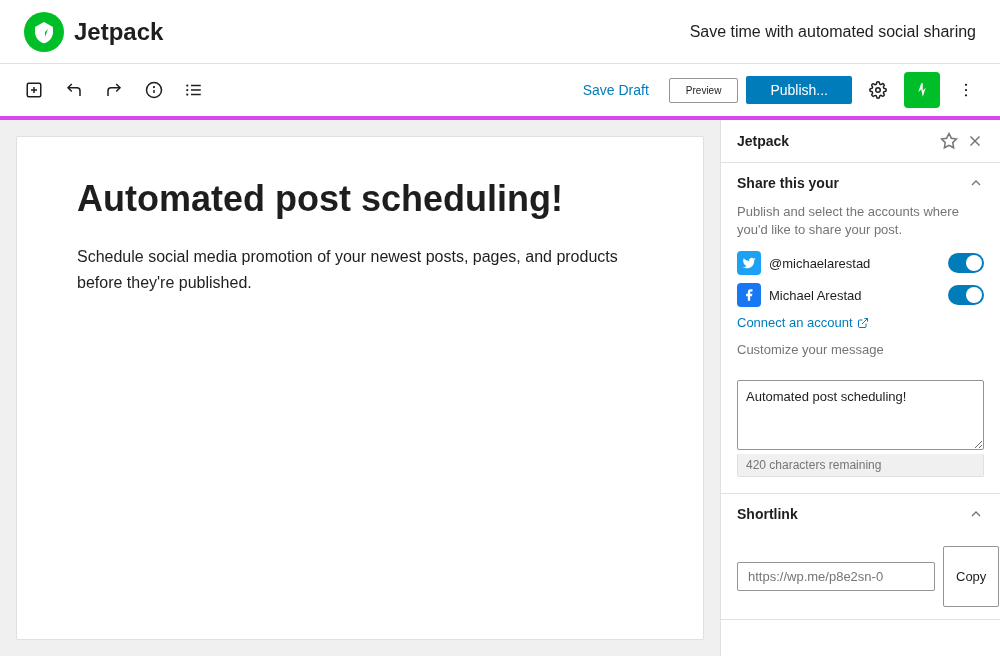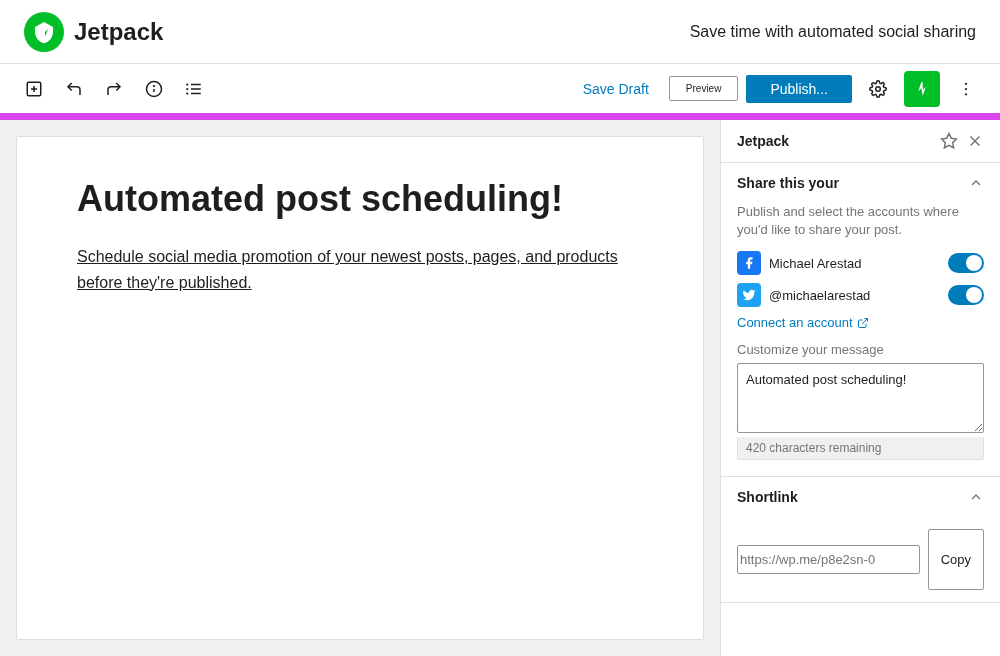--- a/index.html
+++ b/index.html
@@ -27,21 +27,21 @@
     .header-tagline { font-size: 16px; color: #1e1e1e; }
 
     
     .toolbar {
       background: #fff;
       display: flex;
       align-items: center;
       justify-content: space-between;
       padding: 0 16px;
       height: 56px;
-      border-bottom: 7px solid #d946ef;
+      border-bottom: 4px solid #d946ef;
     }
     .toolbar-left { display: flex; align-items: center; gap: 4px; }
     .toolbar-right { display: flex; align-items: center; gap: 8px; }
     .toolbar-btn {
       width: 36px; height: 36px;
       border: none; background: transparent; cursor: pointer;
       border-radius: 4px;
       display: flex; align-items: center; justify-content: center;
       color: #1e1e1e; font-size: 18px;
     }
@@ -82,21 +82,20 @@
       height: calc(656px - 64px - 56px);
     }
     .editor-title {
       font-size: 36px; font-weight: 700;
       color: #1e1e1e; margin-bottom: 24px;
       line-height: 1.2;
     }
     .editor-body {
       font-size: 16px; color: #1e1e1e;
       line-height: 1.6;
-      text-decoration: underline;
     }
 
     
     .sidebar {
       width: 280px;
       background: #fff;
       border-left: 1px solid #e0e0e0;
       overflow-y: auto;
       flex-shrink: 0;
     }
@@ -155,39 +154,39 @@
 
     
     .connect-link {
       font-size: 13px; color: #007cba; text-decoration: none;
       display: flex; align-items: center; gap: 4px;
       margin-bottom: 12px;
       cursor: pointer;
     }
 
     
-    .customize-label { font-size: 13px; color: #757575; margin-bottom: 6px; }
+    .customize-label { font-size: 13px; color: #757575; margin-bottom: 23px; }
     .message-textarea {
       width: 100%; height: 70px;
       border: 1px solid #949494; border-radius: 2px;
       padding: 8px; font-size: 13px; color: #1e1e1e;
       resize: vertical; font-family: inherit;
       outline: none;
     }
     .char-count {
       background: #f0f0f1; border: 1px solid #e0e0e0; border-top: none;
       padding: 4px 8px; font-size: 12px; color: #757575;
       border-radius: 0 0 2px 2px;
     }
 
     
     .shortlink-body { padding: 12px 16px; }
     .shortlink-row { display: flex; align-items: center; gap: 8px; }
     .shortlink-input {
-      flex: 1; padding: 6px 2px;
+      flex: 1; padding: 6px 10px;
       border: 1px solid #949494; border-radius: 2px;
       font-size: 13px; color: #757575; background: #fff;
       outline: none;
     }
     .copy-btn {
       padding: 22px 12px;
       border: 1px solid #949494; background: #fff;
       color: #1e1e1e; font-size: 13px; font-weight: 500;
       border-radius: 2px; cursor: pointer;
     }
@@ -323,48 +322,48 @@
         <svg width="16" height="16" viewBox="0 0 24 24" fill="none" stroke="#757575" stroke-width="2">
           <polyline points="18 15 12 9 6 15"></polyline>
         </svg>
       </div>
       <div class="section-body">
         <p class="section-description">Publish and select the accounts where you'd like to share your post.</p>
 
         
         <div class="account-row">
           <div class="account-left">
+            <div class="account-icon" style="background:#1da1f2;">
+              <svg width="14" height="14" viewBox="0 0 24 24" fill="white">
+                <path d="M23 3a10.9 10.9 0 0 1-3.14 1.53 4.48 4.48 0 0 0-7.86 3v1A10.66 10.66 0 0 1 3 4s-4 9 5 13a11.64 11.64 0 0 1-7 2c9 5 20 0 20-11.5a4.5 4.5 0 0 0-.08-.83A7.72 7.72 0 0 0 23 3z"></path>
+              </svg>
+            </div>
+            <span class="account-name">@michaelarestad</span>
+          </div>
+          <div class="toggle">
+            <div class="toggle-knob"></div>
+          </div>
+        </div>
+
+        
+        <div class="account-row">
+          <div class="account-left">
             <div class="account-icon" style="background:#1877f2;">
               <svg width="14" height="14" viewBox="0 0 24 24" fill="white">
                 <path d="M18 2h-3a5 5 0 0 0-5 5v3H7v4h3v8h4v-8h3l1-4h-4V7a1 1 0 0 1 1-1h3z"></path>
               </svg>
             </div>
             <span class="account-name">Michael Arestad</span>
           </div>
           <div class="toggle">
             <div class="toggle-knob"></div>
           </div>
         </div>
 
         
-        <div class="account-row">
-          <div class="account-left">
-            <div class="account-icon" style="background:#1da1f2;">
-              <svg width="14" height="14" viewBox="0 0 24 24" fill="white">
-                <path d="M23 3a10.9 10.9 0 0 1-3.14 1.53 4.48 4.48 0 0 0-7.86 3v1A10.66 10.66 0 0 1 3 4s-4 9 5 13a11.64 11.64 0 0 1-7 2c9 5 20 0 20-11.5a4.5 4.5 0 0 0-.08-.83A7.72 7.72 0 0 0 23 3z"></path>
-              </svg>
-            </div>
-            <span class="account-name">@michaelarestad</span>
-          </div>
-          <div class="toggle">
-            <div class="toggle-knob"></div>
-          </div>
-        </div>
-
-        
         <a class="connect-link">
           <span>Connect an account</span>
           <svg width="12" height="12" viewBox="0 0 24 24" fill="none" stroke="#007cba" stroke-width="2">
             <path d="M18 13v6a2 2 0 0 1-2 2H5a2 2 0 0 1-2-2V8a2 2 0 0 1 2-2h6"></path>
             <polyline points="15 3 21 3 21 9"></polyline>
             <line x1="10" y1="14" x2="21" y2="3"></line>
           </svg>
         </a>
 
         

